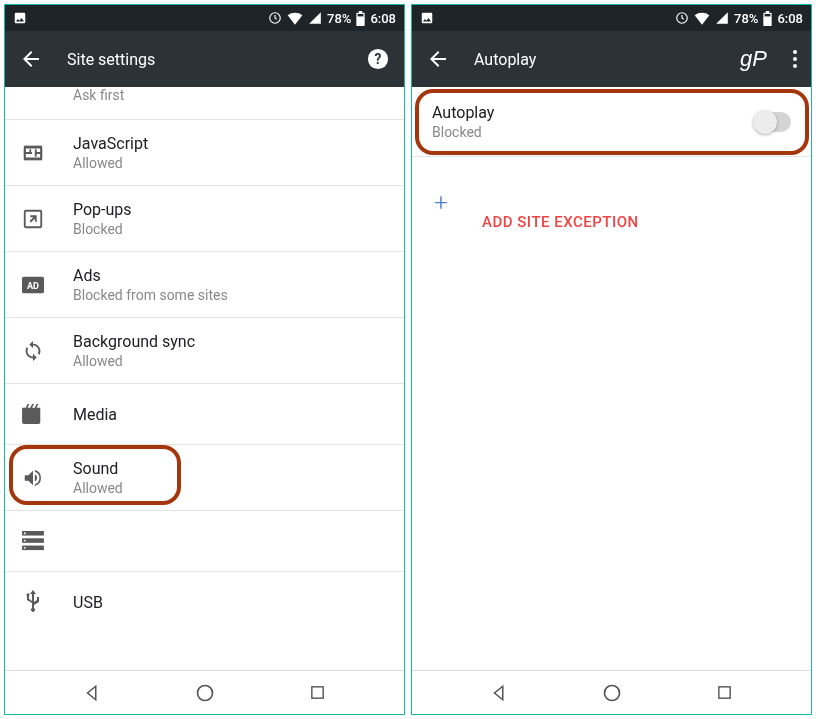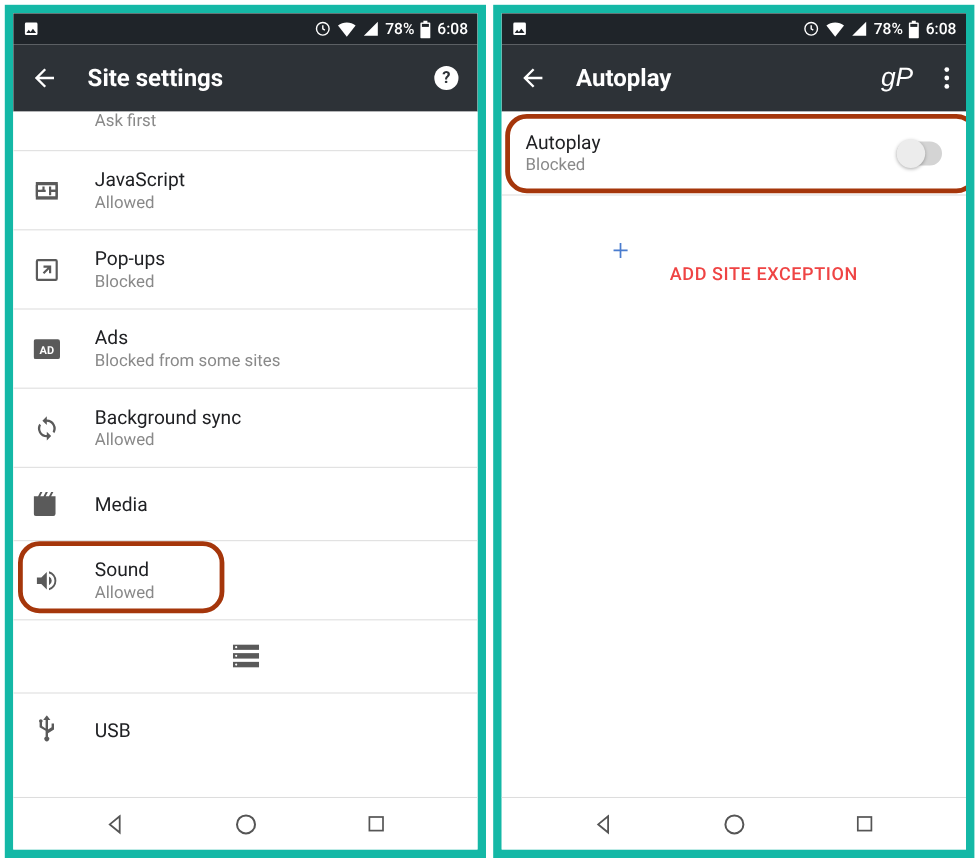--- a/index.html
+++ b/index.html
@@ -1,27 +1,27 @@
 <!DOCTYPE html>
 <html><head>
 <meta charset="utf-8">
 <style>
 * { margin: 0; padding: 0; box-sizing: border-box; font-family: Roboto, "Helvetica Neue", Arial, sans-serif; }
 body { background: #fff; width: 816px; height: 719px; display: flex; gap: 6px; padding: 4px; }
-.phone { width: 401px; height: 711px; border: 7px solid #14b8a6; background: #fff; display: flex; flex-direction: column; overflow: hidden; }
+.phone { width: 401px; height: 711px; border: 1px solid #14b8a6; background: #fff; display: flex; flex-direction: column; overflow: hidden; }
 .status-bar { height: 26px; background: #1f2429; display: flex; align-items: center; justify-content: space-between; padding: 0 8px; color: #fff; font-size: 13px; font-weight: 500; }
 .status-left, .status-right { display: flex; align-items: center; gap: 6px; }
 .status-right { gap: 5px; }
 .status-ico { display: inline-flex; align-items: center; justify-content: center; }
 .app-bar { height: 56px; background: #2d3237; display: flex; align-items: center; padding: 0 14px; color: #fff; gap: 24px; }
-.app-title { font-size: 20px; font-weight: 700; flex: 1; }
+.app-title { font-size: 16px; font-weight: 400; flex: 1; }
 .app-icon { width: 24px; height: 24px; display: inline-flex; align-items: center; justify-content: center; }
 .content { flex: 1; background: #fff; overflow: hidden; position: relative; }
 .divider { height: 1px; background: #e2e2e2; }
-.list-item { display: flex; align-items: center; padding: 14px 16px; gap: 28px; position: relative; justify-content: center; }
+.list-item { display: flex; align-items: center; padding: 14px 16px; gap: 28px; position: relative; }
 .list-icon { width: 24px; height: 24px; display: inline-flex; align-items: center; justify-content: center; color: #701a75; flex-shrink: 0; }
 .list-text { display: flex; flex-direction: column; gap: 2px; flex: 1; }
 .list-label { font-size: 16px; color: #202124; }
 .list-sub { font-size: 14px; color: #898989; }
 .add-label { font-size: 15px; color: #ef4444; font-weight: 500; letter-spacing: 0.5px; margin-top: 38px; }
 .toggle { width: 38px; height: 20px; border-radius: 10px; background: #d4d4d4; position: relative; flex-shrink: 0; }
 .toggle::after { content: ""; position: absolute; left: 0; top: -2px; width: 24px; height: 24px; background: #ececec; border-radius: 50%; box-shadow: 0 1px 3px rgba(0,0,0,0.3); }
 .nav-bar { height: 44px; background: #fff; border-top: 1px solid #ddd; display: flex; align-items: center; justify-content: space-around; padding: 0 30px; }
 .nav-btn { width: 24px; height: 24px; display: inline-flex; align-items: center; justify-content: center; color: #555; }
 .highlight { position: absolute; border: 4px solid #a5360b; border-radius: 18px; pointer-events: none; z-index: 10; }

